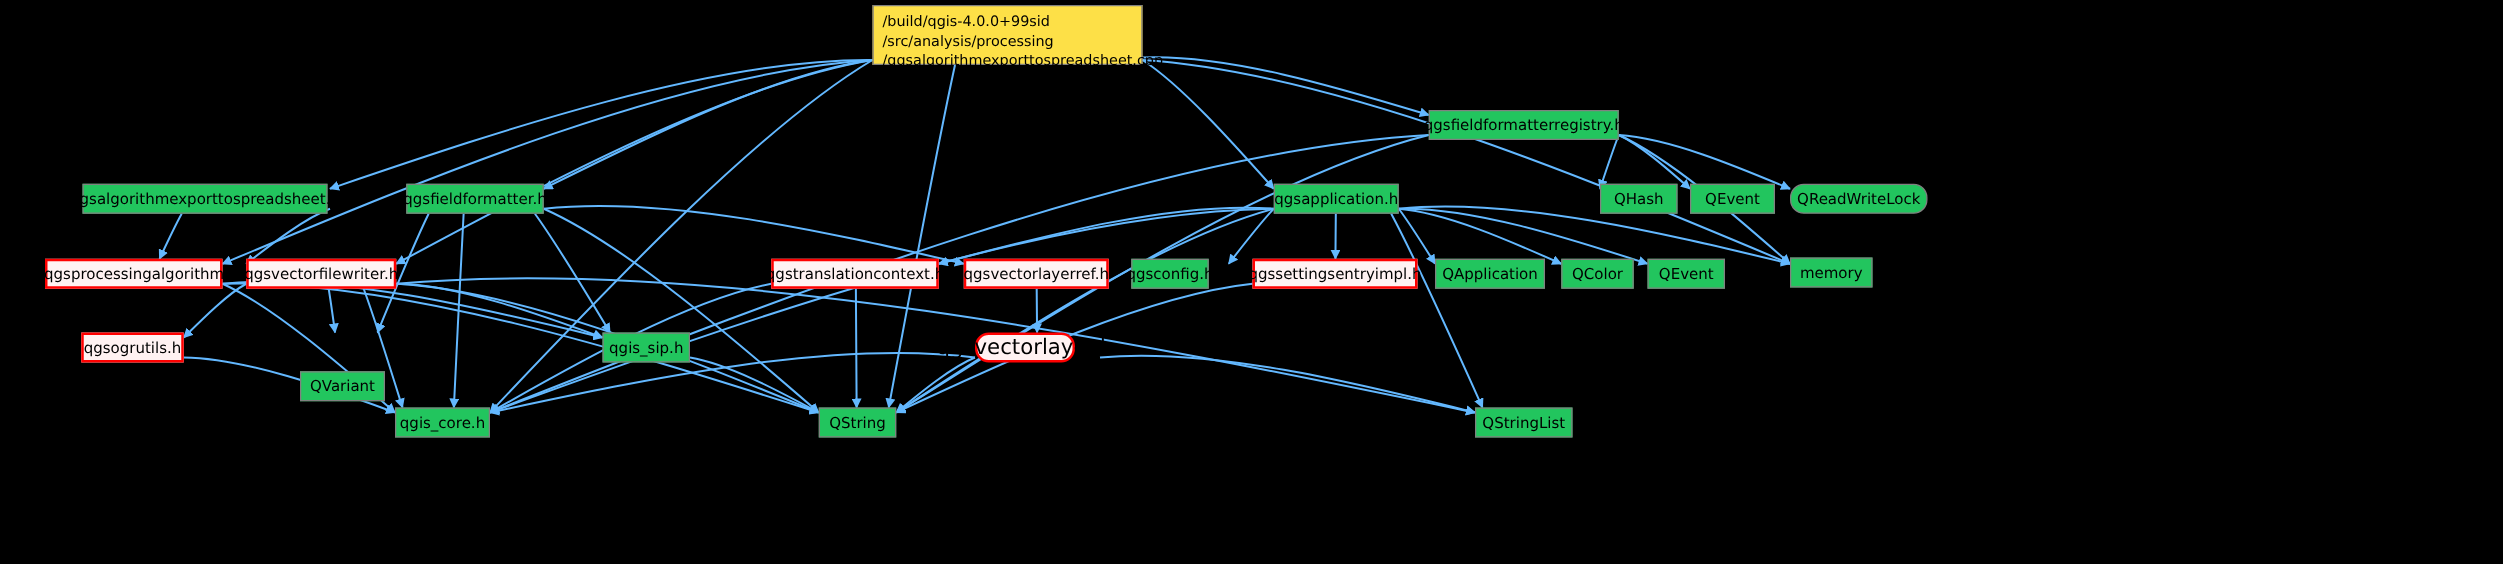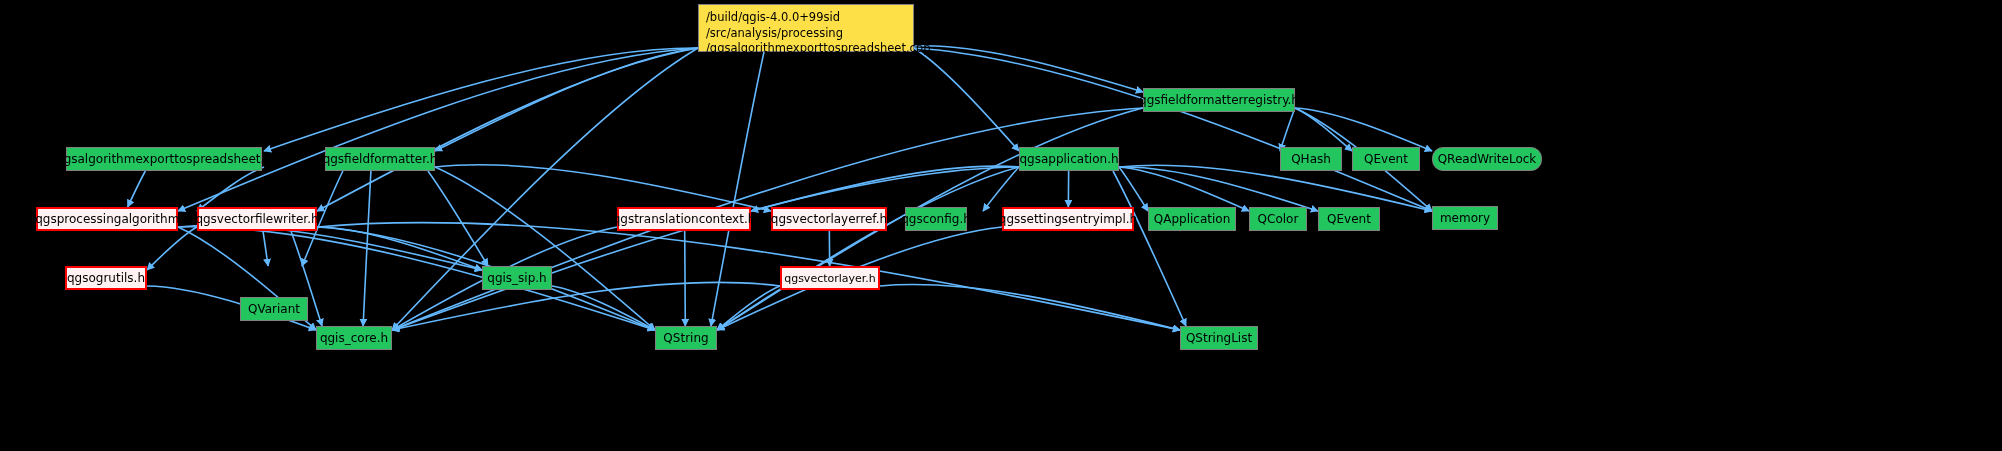--- a/index.html
+++ b/index.html
@@ -185,21 +185,21 @@
       </div>
       <div class="node n-red" style="left: 65px; top: 266px; width: 82px; height: 24px; font-size: 12px;">
         <span class="node-label">qgsogrutils.h</span>
       </div>
       <div class="node n-grey" style="left: 240px; top: 266px; width: 68px; height: 24px; font-size: 12px; margin-top: 31px;">
         <span class="node-label">QVariant</span>
       </div>
       <div class="node n-grey" style="left: 482px; top: 266px; width: 70px; height: 24px; font-size: 12px;">
         <span class="node-label">qgis_sip.h</span>
       </div>
-      <div class="node n-red" style="left: 780px; top: 266px; width: 100px; height: 24px; font-size: 11px;">
+      <div class="node n-red" style="left: 780px; top: 266px; width: 80px; height: 24px; font-size: 17px; border-radius: 11px;">
         <span class="node-label">qgsvectorlayer.h</span>
       </div>
       <div class="node n-grey" style="left: 316px; top: 326px; width: 76px; height: 24px; font-size: 12px;">
         <span class="node-label">qgis_core.h</span>
       </div>
       <div class="node n-grey" style="left: 655px; top: 326px; width: 62px; height: 24px; font-size: 12px;">
         <span class="node-label">QString</span>
       </div>
       <div class="node n-grey" style="left: 1180px; top: 326px; width: 78px; height: 24px; font-size: 12px;">
         <span class="node-label">QStringList</span>

